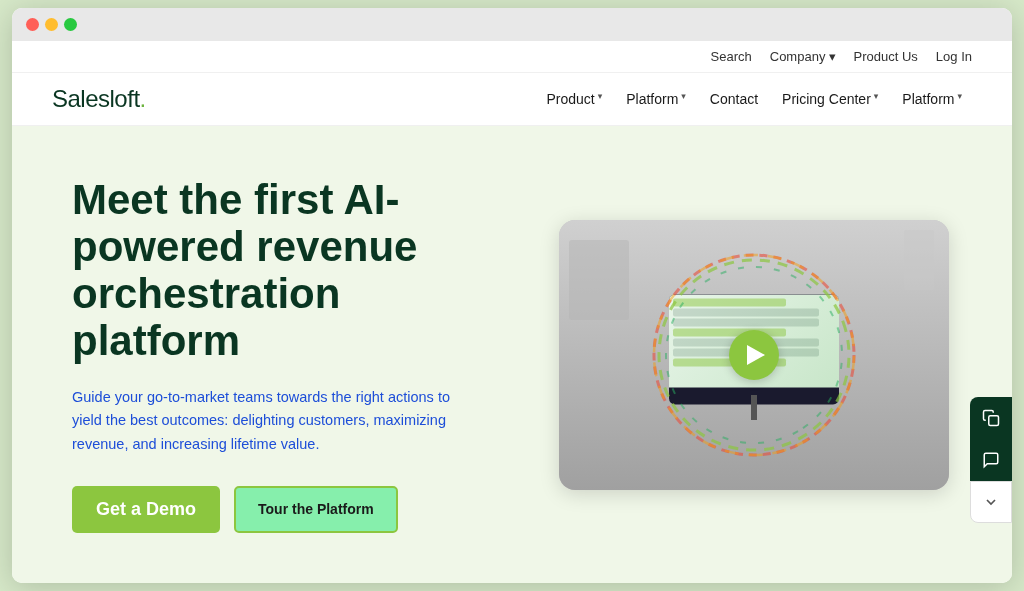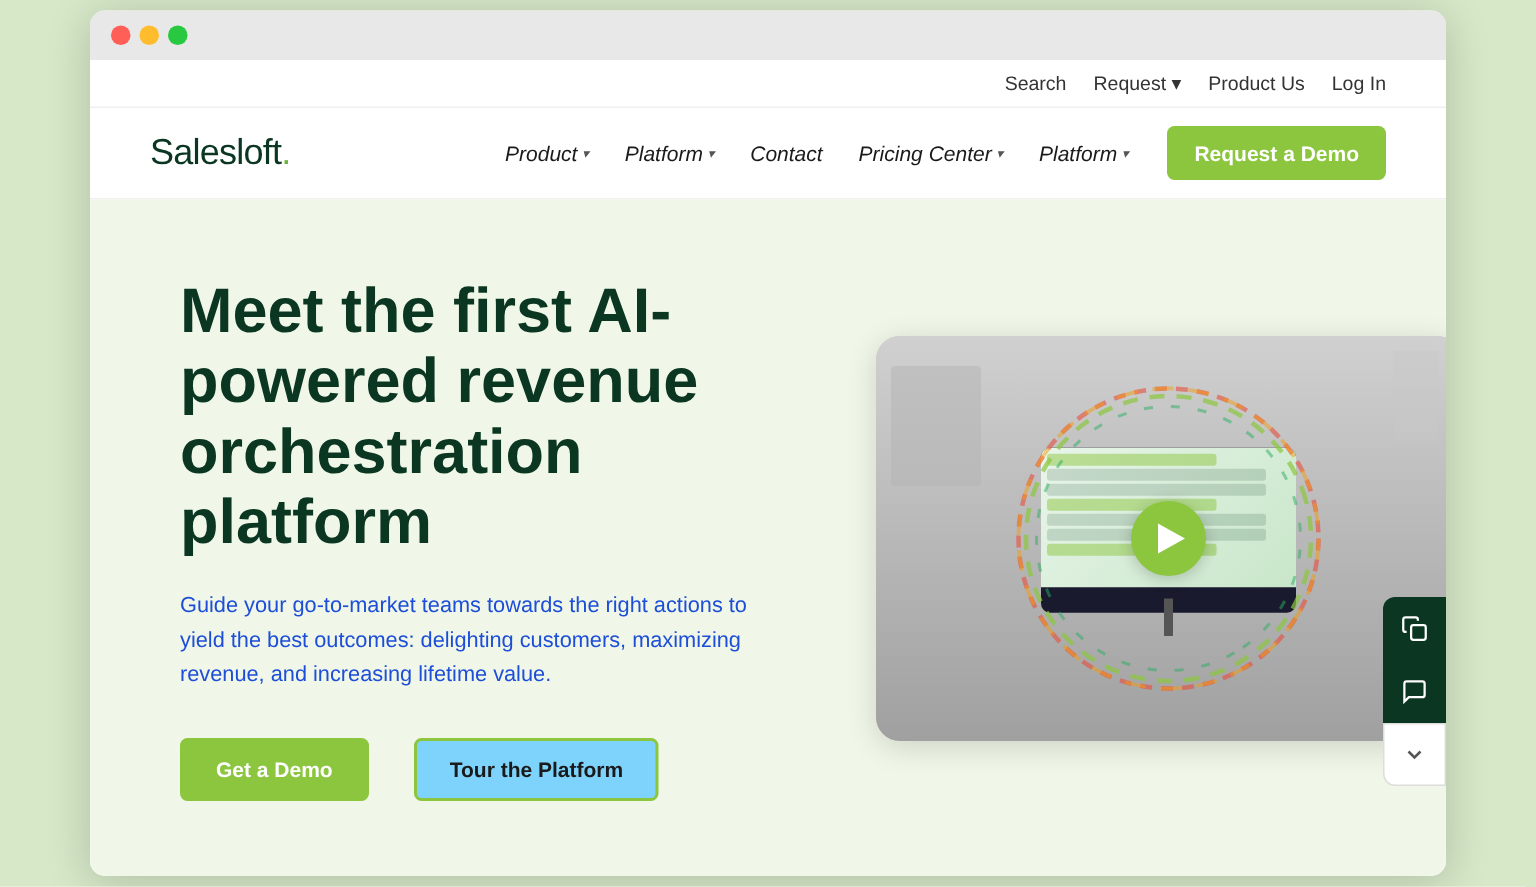--- a/index.html
+++ b/index.html
@@ -5,21 +5,21 @@
     * { margin: 0; padding: 0; box-sizing: border-box; }
     body {
       font-family: -apple-system, BlinkMacSystemFont, 'Segoe UI', sans-serif;
       background: #d6e8c8;
       display: flex;
       justify-content: center;
       align-items: center;
       min-height: 100vh;
     }
     .browser-window {
-      width: 904px;
+      width: 1000px;
       background: #fff;
       border-radius: 10px;
       overflow: hidden;
       box-shadow: 0 4px 30px rgba(0,0,0,0.18);
     }
     .browser-titlebar {
       background: #e8e8e8;
       padding: 10px 14px;
       display: flex;
       align-items: center;
@@ -70,24 +70,22 @@
       display: flex;
       align-items: center;
       gap: 4px;
     }
     .nav-item {
       padding: 6px 10px;
       font-size: 14px;
       color: #1a1a1a;
       cursor: pointer;
       display: flex;
-      align-items: center;
       gap: 3px;
       border-radius: 4px;
-      font-style: italic;
     }
     .nav-item .chevron {
       font-size: 9px;
       color: #555;
     }
     .btn-demo {
       background: #8cc63f;
       color: #fff;
       border: none;
       padding: 10px 18px;
@@ -128,34 +126,33 @@
     .hero-buttons {
       display: flex;
       gap: 14px;
     }
     .btn-primary {
       background: #8cc63f;
       color: #fff;
       border: none;
       padding: 13px 24px;
       border-radius: 5px;
-      font-size: 14px;
+      font-size: 18px;
       font-weight: 600;
       cursor: pointer;
     }
     .btn-secondary {
-      background: #7dd3fc;
+      background: #86efac;
       color: #1a1a1a;
       border: 2px solid #8cc63f;
       padding: 11px 22px;
       border-radius: 5px;
       font-size: 14px;
       font-weight: 600;
       cursor: pointer;
-      margin-left: 16px;
     }
 
     .hero-image {
       flex: 1;
       display: flex;
       justify-content: center;
       align-items: center;
       position: relative;
     }
     .video-container {
@@ -279,21 +276,21 @@
 <div class="browser-window">
 
   <div class="browser-titlebar">
     <span class="browser-btn btn-red"></span>
     <span class="browser-btn btn-yellow"></span>
     <span class="browser-btn btn-green"></span>
   </div>
 
   <div class="top-bar">
     <a>Search</a>
-    <a>Request ▾</a>
+    <a>Company ▾</a>
     <a>Product Us</a>
     <a>Log In</a>
   </div>
 
   <div class="navbar">
     <div class="logo">
       Salesloft<span>.</span>
     </div>
     <nav class="nav-links">
       <div class="nav-item">
@@ -308,21 +305,20 @@
         <span>Contact</span>
       </div>
       <div class="nav-item">
         <span>Pricing Center</span>
         <span class="chevron">▾</span>
       </div>
       <div class="nav-item">
         <span>Platform</span>
         <span class="chevron">▾</span>
       </div>
-      <button class="btn-demo">Request a Demo</button>
     </nav>
   </div>
 
   <div class="hero" style="position:relative;">
     <div class="hero-content">
       <h1 class="hero-title">Meet the first AI-powered revenue orchestration platform</h1>
       <p class="hero-subtitle">Guide your go-to-market teams towards the right actions to yield the best outcomes: delighting customers, maximizing revenue, and increasing lifetime value.</p>
       <div class="hero-buttons">
         <button class="btn-primary">Get a Demo</button>
         <button class="btn-secondary">Tour the Platform</button>

